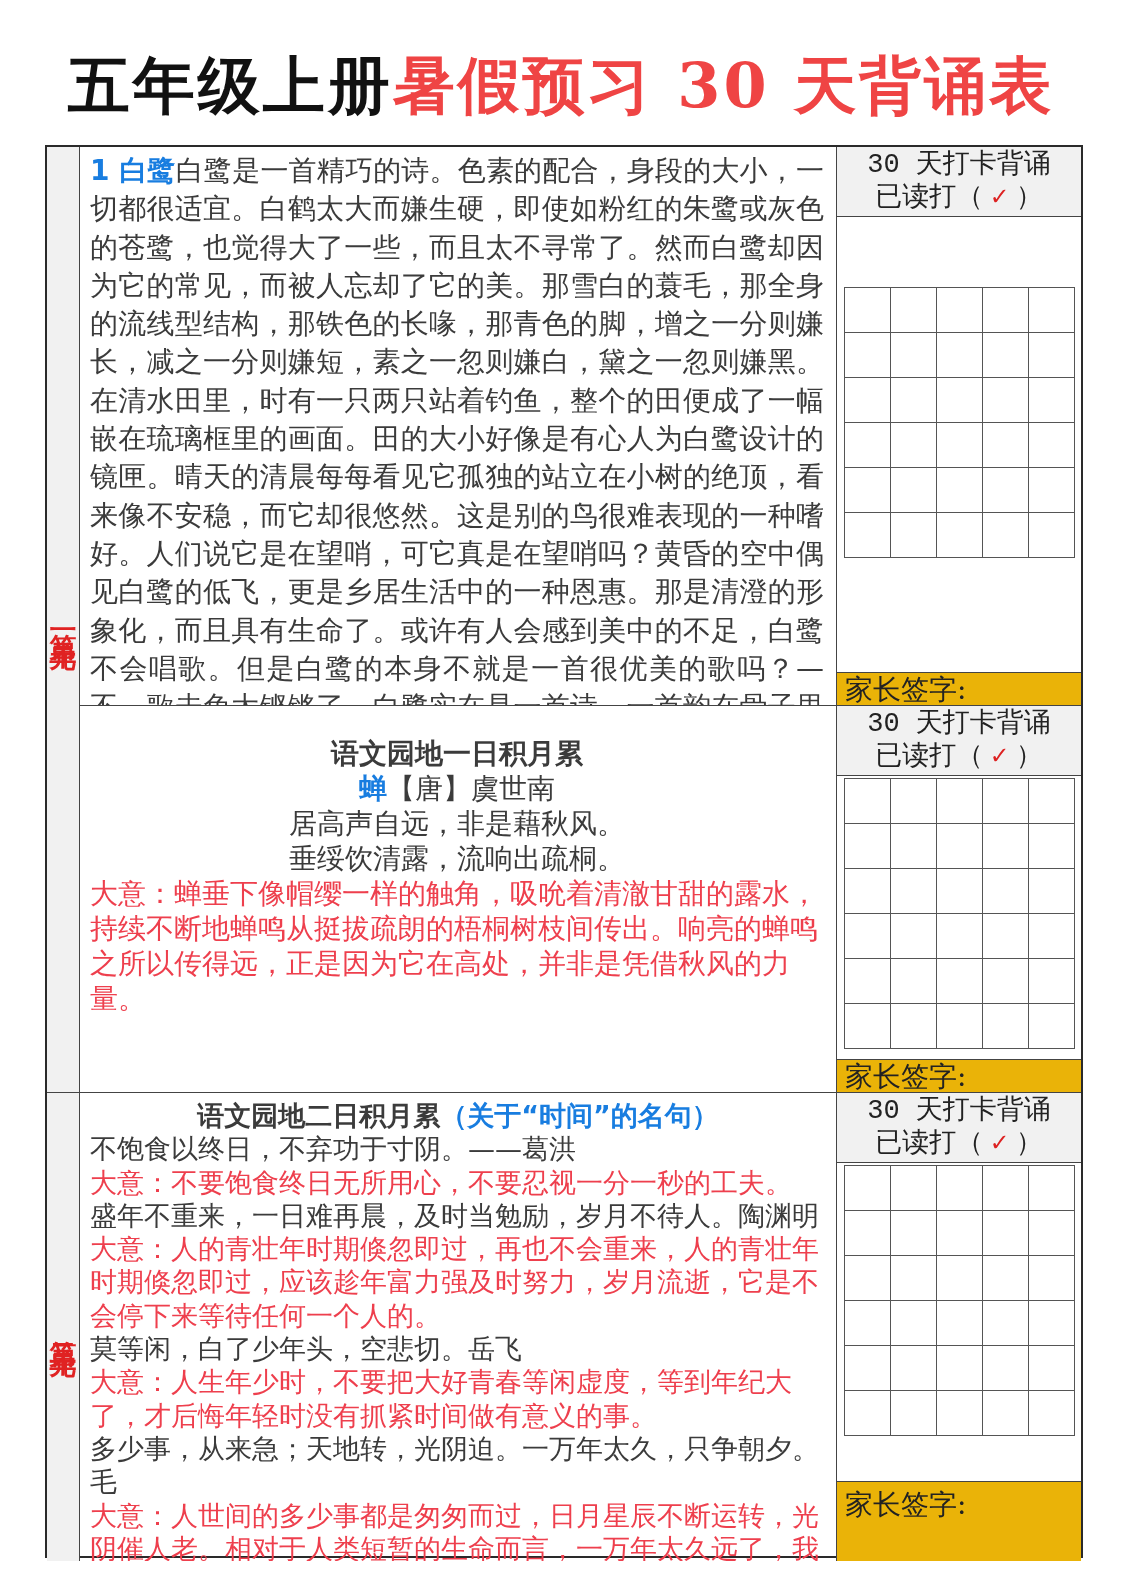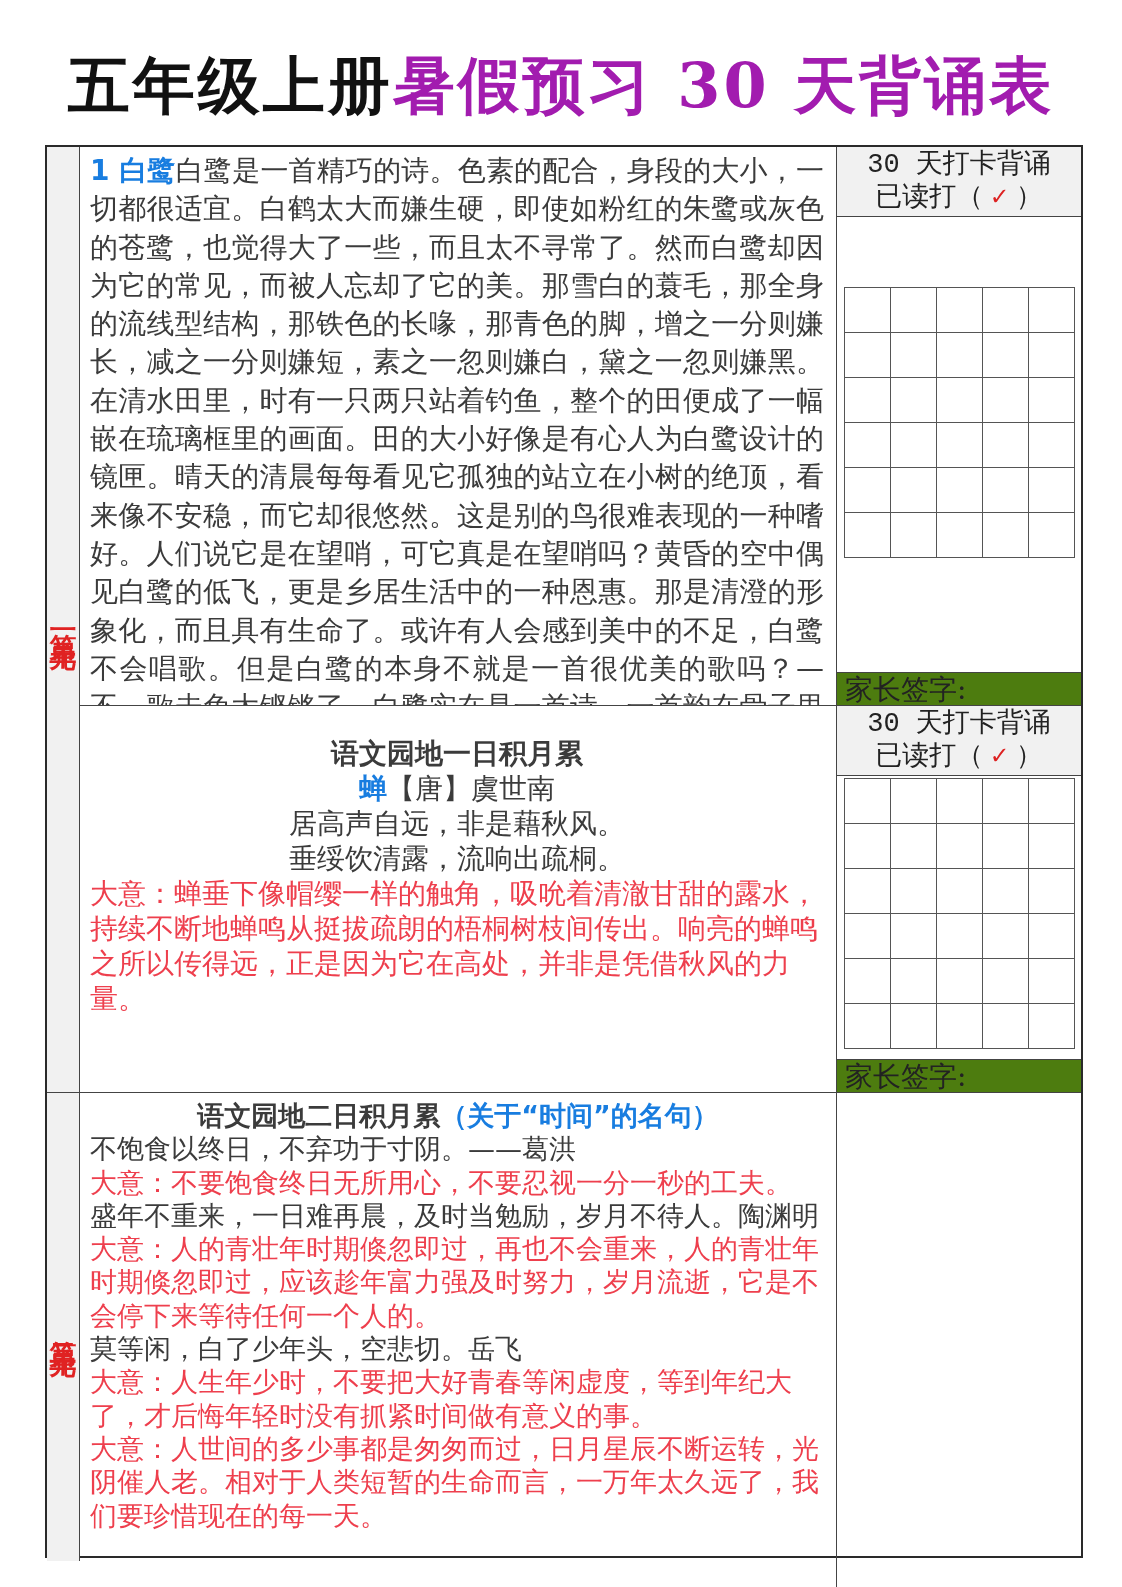--- a/index.html
+++ b/index.html
@@ -9,41 +9,41 @@
     -webkit-font-smoothing:antialiased;
   }
   
   .page-title{
     position:absolute;top:38px;left:0;width:100%;
     text-align:center;font-family:"DejaVu Serif","Liberation Serif",serif;
     font-weight:bold;font-size:62px;line-height:95px;letter-spacing:3px;
     white-space:nowrap;
   }
   .title-black{color:#111111;}
-  .title-red{color:#a21caf;}
+  .title-red{color:#ef4444;}
   
   .sheet-table{
     position:absolute;left:45px;top:145px;width:1038px;height:1413px;
     border:2px solid #2a2a2a;box-sizing:border-box;background:#ffffff;
   }
   .unit-row{display:flex;box-sizing:border-box;}
   .unit-row.u2{border-top:1px solid #444;}
   .unit-label{
     width:33px;flex:0 0 33px;background:#f1f1f1;border-right:1px solid #444;
     display:flex;align-items:center;justify-content:center;box-sizing:border-box;
   }
   .unit-label span{
     writing-mode:vertical-rl;text-orientation:upright;
     color:#e02222;font-weight:bold;font-size:27px;letter-spacing:4px;
   }
   .unit-content{flex:1;display:flex;flex-direction:column;min-width:0;}
   .content-row{display:flex;box-sizing:border-box;}
   .content-row.r1{height:558px;}
   .content-row.r2{height:387px;border-top:1px solid #444;justify-content:flex-end;}
-  .content-row.r3{height:468px;flex-direction:column;}
+  .content-row.r3{height:468px;}
   .content-cell{
     width:757px;flex:0 0 757px;box-sizing:border-box;border-right:1px solid #444;
     padding:5px 12px 0 10px;font-size:28px;line-height:38.3px;color:#3b3b3b;
     text-align:justify;overflow:hidden;
   }
   .r2 .content-cell{padding-top:30px;line-height:35px;text-align:left;}
   .r3 .content-cell{padding:6px 10px 0 10px;font-size:27px;line-height:33.3px;text-align:left;}
   .center{text-align:center;}
   .bold{font-weight:bold;}
   .blue{color:#187de0;font-weight:bold;}
@@ -60,21 +60,21 @@
   .grid-zone{flex:1;overflow:hidden;}
   .check-grid{
     display:grid;grid-template-columns:repeat(5,45px);grid-auto-rows:44px;
     gap:1px;background:#555;border:1px solid #555;width:fit-content;margin:0 auto;
   }
   .r1 .check-grid{margin-top:70px;}
   .r2 .check-grid{margin-top:2px;}
   .r3 .check-grid{margin-top:2px;}
   .check-cell{background:#ffffff;}
   .sign-bar{
-    background:#4d7c0f;border-top:1px solid #444;
+    background:#eab308;border-top:1px solid #444;
     font-family:"DejaVu Serif","Liberation Serif",serif;color:#222;
     font-size:28px;line-height:30px;padding:2px 0 0 8px;height:33px;box-sizing:border-box;
   }
   .r3 .sign-bar{height:80px;padding-top:8px;}
 </style>
 </head>
 <body>
 
 <div class="page-title">
   <span class="title-black">五年级上册</span><span class="title-red">暑假预习 30 天背诵表</span>
@@ -201,20 +201,21 @@
 
           <div>不饱食以终日，不弃功于寸阴。——葛洪</div>
           <div class="red">大意：不要饱食终日无所用心，不要忍视一分一秒的工夫。</div>
 
           <div>盛年不重来，一日难再晨，及时当勉励，岁月不待人。陶渊明</div>
           <div class="red">大意：人的青壮年时期倏忽即过，再也不会重来，人的青壮年时期倏忽即过，应该趁年富力强及时努力，岁月流逝，它是不会停下来等待任何一个人的。</div>
 
           <div>莫等闲，白了少年头，空悲切。岳飞</div>
           <div class="red">大意：人生年少时，不要把大好青春等闲虚度，等到年纪大了，才后悔年轻时没有抓紧时间做有意义的事。</div>
 
+          <div>多少事，从来急；天地转，光阴迫。一万年太久，只争朝夕。毛</div>
           <div class="red">大意：人世间的多少事都是匆匆而过，日月星辰不断运转，光阴催人老。相对于人类短暂的生命而言，一万年太久远了，我们要珍惜现在的每一天。</div>
         </div>
         <div class="checkin">
           <div class="checkin-header">
             <div>30 天打卡背诵</div>
             <div><span>已读打（</span><span class="check">✓</span><span>）</span></div>
           </div>
           <div class="grid-zone">
             <div class="check-grid">
                 <div class="check-cell"></div>

